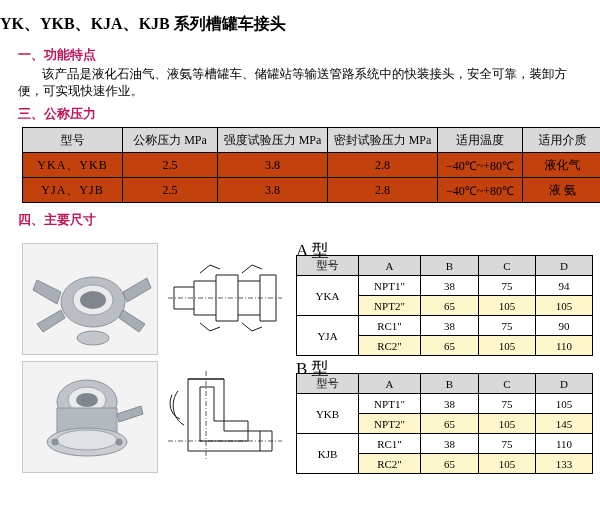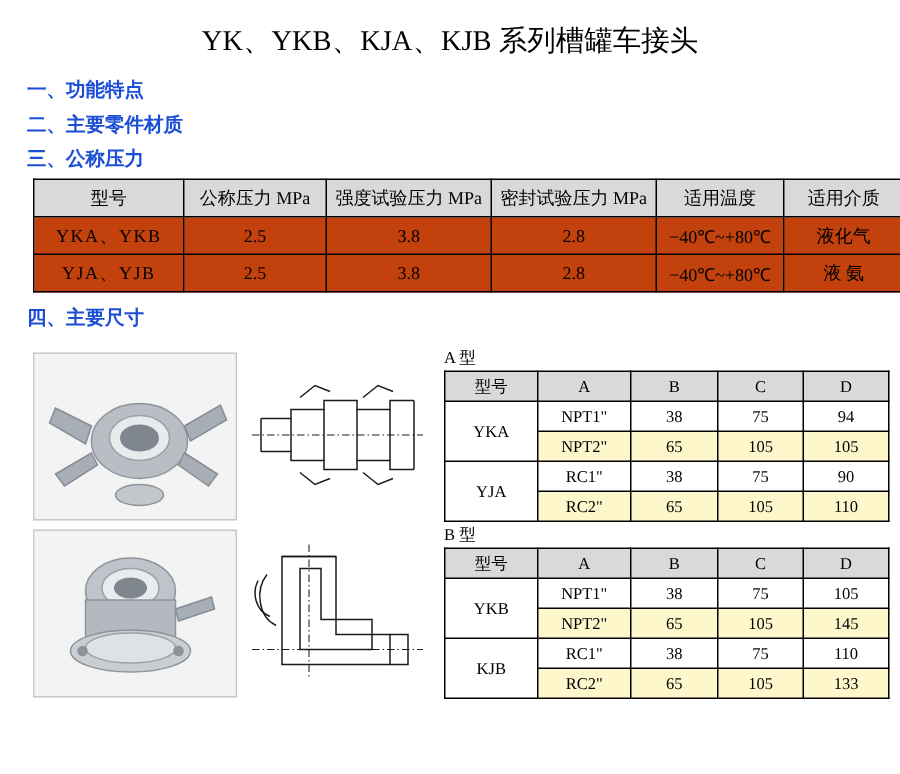--- a/index.html
+++ b/index.html
@@ -14,30 +14,29 @@
     color: #000000;
     position: relative;
     overflow: hidden;
   }
   .page {
     position: relative;
     width: 600px;
     height: 516px;
   }
   .title {
-    text-align: center;
-    font-size: 19px;
-    font-weight: normal;
+    font-size: 16px;
+    font-weight: bold;
     letter-spacing: 0px;
     padding-top: 14px;
     padding-bottom: 6px;
     font-family: "Liberation Serif", serif;
   }
   .section-head {
-    color: #1d4ed8;
+    color: #be185d;
     font-weight: bold;
     font-size: 13px;
     margin: 5px 0 2px 18px;
     font-family: "Liberation Serif", serif;
   }
   .para {
     font-size: 12.5px;
     line-height: 17px;
     margin: 0 18px 0 18px;
     text-indent: 24px;
@@ -109,34 +108,34 @@
     font-family: "Liberation Serif", serif;
   }
   table.dim tr.head td {
     background: #d9d9d9;
   }
   table.dim td.lit {
     background: #fff7cc;
   }
   .type-label {
     position: absolute;
-    font-size: 11px;
+    font-size: 17px;
     font-family: "Liberation Serif", serif;
   }
 </style>
 </head>
 <body>
 
 <div class="page">
 
   <div class="title">YK、YKB、KJA、KJB 系列槽罐车接头</div>
 
   <div class="section-head">一、功能特点</div>
-
-  <div class="section-head">二、主要零件材质</div>
+  <div class="para">该产品是液化石油气、液氨等槽罐车、储罐站等输送管路系统中的快装接头，安全可靠，装卸方便，可实现快速作业。</div>
+
 
   <div class="section-head">三、公称压力</div>
 
   <table class="perf">
     <colgroup>
       <col style="width:100px">
       <col style="width:95px">
       <col style="width:110px">
       <col style="width:110px">
       <col style="width:85px">

